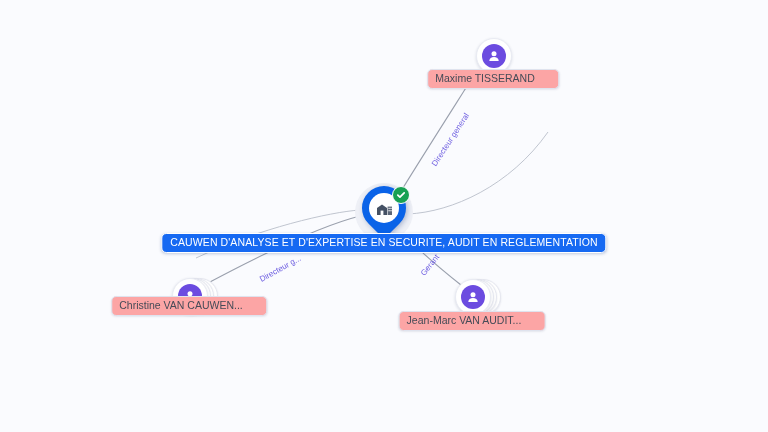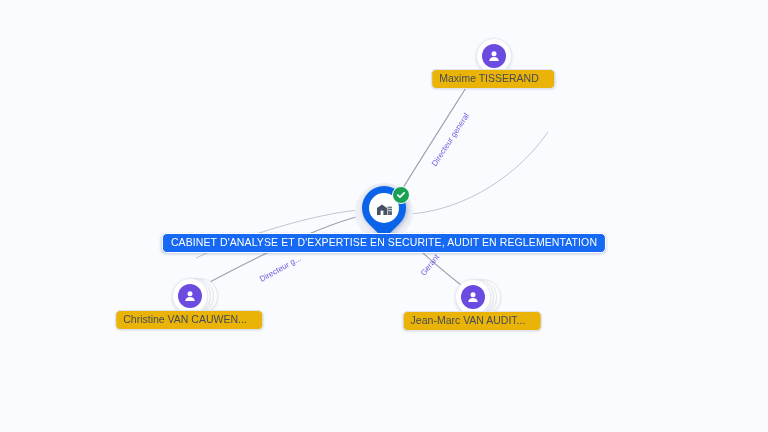--- a/index.html
+++ b/index.html
@@ -73,24 +73,24 @@
     background: #6c4ce0;
     display: flex;
     align-items: center;
     justify-content: center;
   }
   .avatar-disc svg { display: block; }
 
   .node-label {
     position: absolute;
     transform: translateX(-50%);
-    background: #eab308;
+    background: #fca5a5;
     border: 1px solid #dfe3ee;
     border-radius: 5px;
-    padding: 2px 15px 3px 7px;
+    padding: 2px 23px 3px 7px;
     font-size: 10.5px;
     line-height: 13px;
     color: #454b57;
     white-space: nowrap;
     box-shadow: 0 1px 2px rgba(40,50,90,0.10);
   }
 
   
   #company-node {
     position: absolute;
@@ -210,21 +210,21 @@
         <rect x="4.6" y="9.6" width="2.8" height="4.4" fill="#ffffff"></rect>
       </svg>
     </div>
     <div class="verified-badge">
       <svg width="10" height="10" viewBox="0 0 10 10" xmlns="http://www.w3.org/2000/svg">
         <path d="M1.8 5.2 L3.9 7.2 L8.2 2.8" fill="none" stroke="#ffffff" stroke-width="1.7" stroke-linecap="round" stroke-linejoin="round"></path>
       </svg>
     </div>
   </div>
 
-  <div id="company-title">CABINET D'ANALYSE ET D'EXPERTISE EN SECURITE, AUDIT EN REGLEMENTATION</div>
+  <div id="company-title">CAUWEN D'ANALYSE ET D'EXPERTISE EN SECURITE, AUDIT EN REGLEMENTATION</div>
 
   <div class="person-node" style="left:493px; top:55px;">
     <div class="stack-wrap">
       <div class="avatar-ring">
         <div class="avatar-disc">
           <svg width="14" height="14" viewBox="0 0 14 14" xmlns="http://www.w3.org/2000/svg">
             <circle cx="7" cy="4.7" r="2.5" fill="#ffffff"></circle>
             <path d="M2.3 12.1 C2.3 9.1 4.4 7.9 7 7.9 C9.6 7.9 11.7 9.1 11.7 12.1 Z" fill="#ffffff"></path>
           </svg>
         </div>
@@ -241,21 +241,21 @@
       <div class="avatar-ring">
         <div class="avatar-disc">
           <svg width="14" height="14" viewBox="0 0 14 14" xmlns="http://www.w3.org/2000/svg">
             <circle cx="7" cy="4.7" r="2.5" fill="#ffffff"></circle>
             <path d="M2.3 12.1 C2.3 9.1 4.4 7.9 7 7.9 C9.6 7.9 11.7 9.1 11.7 12.1 Z" fill="#ffffff"></path>
           </svg>
         </div>
       </div>
     </div>
   </div>
-  <div class="node-label" style="left:189px; top:310px;text-align:right;">Christine VAN CAUWEN...</div>
+  <div class="node-label" style="left:189px; top:296px;text-align:right;">Christine VAN CAUWEN...</div>
 
   <div class="person-node" style="left:472px; top:296px;">
     <div class="stack-wrap">
       <div class="stack-card c3"></div>
       <div class="stack-card c2"></div>
       <div class="stack-card c1"></div>
       <div class="avatar-ring">
         <div class="avatar-disc">
           <svg width="14" height="14" viewBox="0 0 14 14" xmlns="http://www.w3.org/2000/svg">
             <circle cx="7" cy="4.7" r="2.5" fill="#ffffff"></circle>

